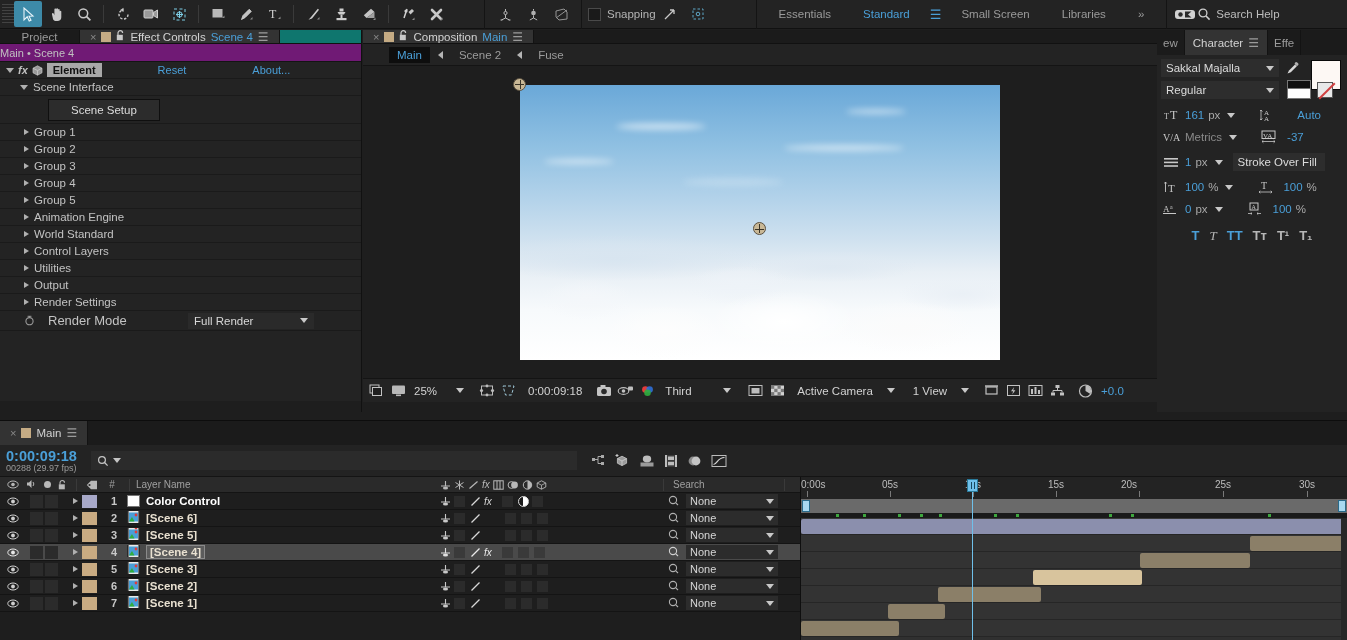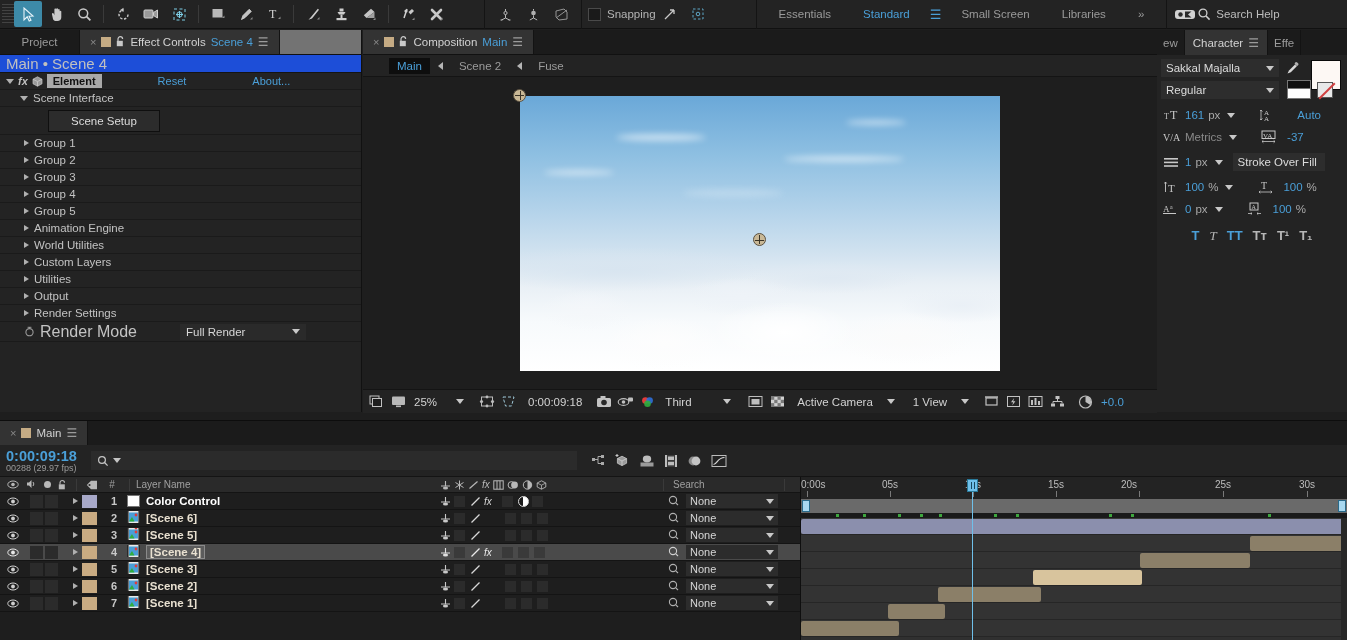--- a/index.html
+++ b/index.html
@@ -33,42 +33,42 @@
   .tbar-divider { width: 1px; height: 29px; background: #141414; margin: 0 6px; }
   .snapbox { width: 13px; height: 13px; background: #1a1a1a; border: 1px solid #4a4a4a; }
   .tlabel { color: #b4b4b4; font-size: 11.5px; margin-left: 6px; }
   .wsitem { color: #9a9a9a; font-size: 11.5px; padding: 0 16px; cursor: default; }
   .wsitem.active { color: #4a9fd8; }
   .ws-hamb { color: #4a9fd8; font-size: 13px; padding: 0 4px; }
   .searchhelp { display: flex; align-items: center; color: #bdbdbd; font-size: 11.5px; }
 
   
   .panel-tabs {
-    height: 25px; background: #737373; display: flex; align-items: stretch;
+    height: 14px; background: #0f766e; display: flex; align-items: stretch;
     border-bottom: 1px solid #111;
   }
   .ptab {
     display: flex; align-items: center; gap: 5px; padding: 0 10px;
     font-size: 11.5px; color: #9b9b9b; background: #1b1b1b; cursor: default;
     border-right: 1px solid #131313;
   }
   .ptab.active { background: #333333; color: #d2d2d2; }
   .ptab .x { color: #8a8a8a; font-size: 11px; }
   .ptab .sq { width: 10px; height: 10px; background: #c5ab84; }
   .ptab .blue { color: #4a9fd8; }
   .ptab .hamb { color: #9b9b9b; font-size: 12px; }
 
   
   .eff-panel {
     position: absolute; left: 0; top: 30px; width: 362px; height: 382px;
     background: #1e1e1e; border-right: 1px solid #111;
   }
   .eff-crumb {
-    height: 18px; background: #1d4ed8; color: #c0c0c0; font-size: 15px;
-    display: flex; align-items: center; padding-left: 6px;
+    height: 18px; background: #701a75; color: #c0c0c0; font-size: 11px;
+    display: flex; align-items: center; padding-left: 0;
     border-bottom: 1px solid #141414;
   }
   .eff-body { background: #232323; height: 339px; overflow: hidden; }
   .eff-head {
     height: 17px; display: flex; align-items: center; gap: 4px;
     padding-left: 6px; border-bottom: 1px solid #1a1a1a;
   }
   .tri { width: 0; height: 0; border-left: 5px solid #b0b0b0;
          border-top: 3.5px solid transparent; border-bottom: 3.5px solid transparent; }
   .tri.down { border-left: 4px solid transparent; border-right: 4px solid transparent;
@@ -87,21 +87,21 @@
   .eff-row.ind { padding-left: 24px; }
   .scene-setup-wrap { height: 28px; display: flex; align-items: center; padding-left: 48px;
      border-bottom: 1px solid #1a1a1a; }
   .scene-setup-btn {
     background: #2c2c2c; border: 1px solid #0f0f0f; color: #dcdcdc;
     font-size: 11.5px; padding: 4px 22px; cursor: default;
   }
   .stopwatch { width: 11px; height: 11px; }
   .render-mode-row { height: 20px; display:flex; align-items:center; padding-left:24px;
      border-bottom: 1px solid #1a1a1a; }
-  .render-mode-row .lbl { color:#c3c3c3; font-size:16px; margin-left:5px; width:140px;}
+  .render-mode-row .lbl { color:#c3c3c3; font-size:13px; margin-left:13px; width:140px;}
   .dropdown {
     background: #2a2a2a; color: #d8d8d8; font-size: 11.5px;
     height: 16px; display: flex; align-items: center; justify-content: space-between;
     padding: 0 6px; cursor: default;
   }
   .dd-arrow { width:0;height:0;border-left:4px solid transparent;border-right:4px solid transparent;
     border-top:5px solid #c8c8c8; margin-left:8px;}
 
   
   .comp-panel {
@@ -471,25 +471,25 @@
       <div class="eff-row ind">
         <span class="tri"></span>
         <span>Group 5</span>
       </div>
       <div class="eff-row ind">
         <span class="tri"></span>
         <span>Animation Engine</span>
       </div>
       <div class="eff-row ind">
         <span class="tri"></span>
-        <span>World Utilities</span>
+        <span>World Standard</span>
       </div>
       <div class="eff-row ind">
         <span class="tri"></span>
-        <span>Custom Layers</span>
+        <span>Control Layers</span>
       </div>
       <div class="eff-row ind">
         <span class="tri"></span>
         <span>Utilities</span>
       </div>
       <div class="eff-row ind">
         <span class="tri"></span>
         <span>Output</span>
       </div>
       <div class="eff-row ind">

